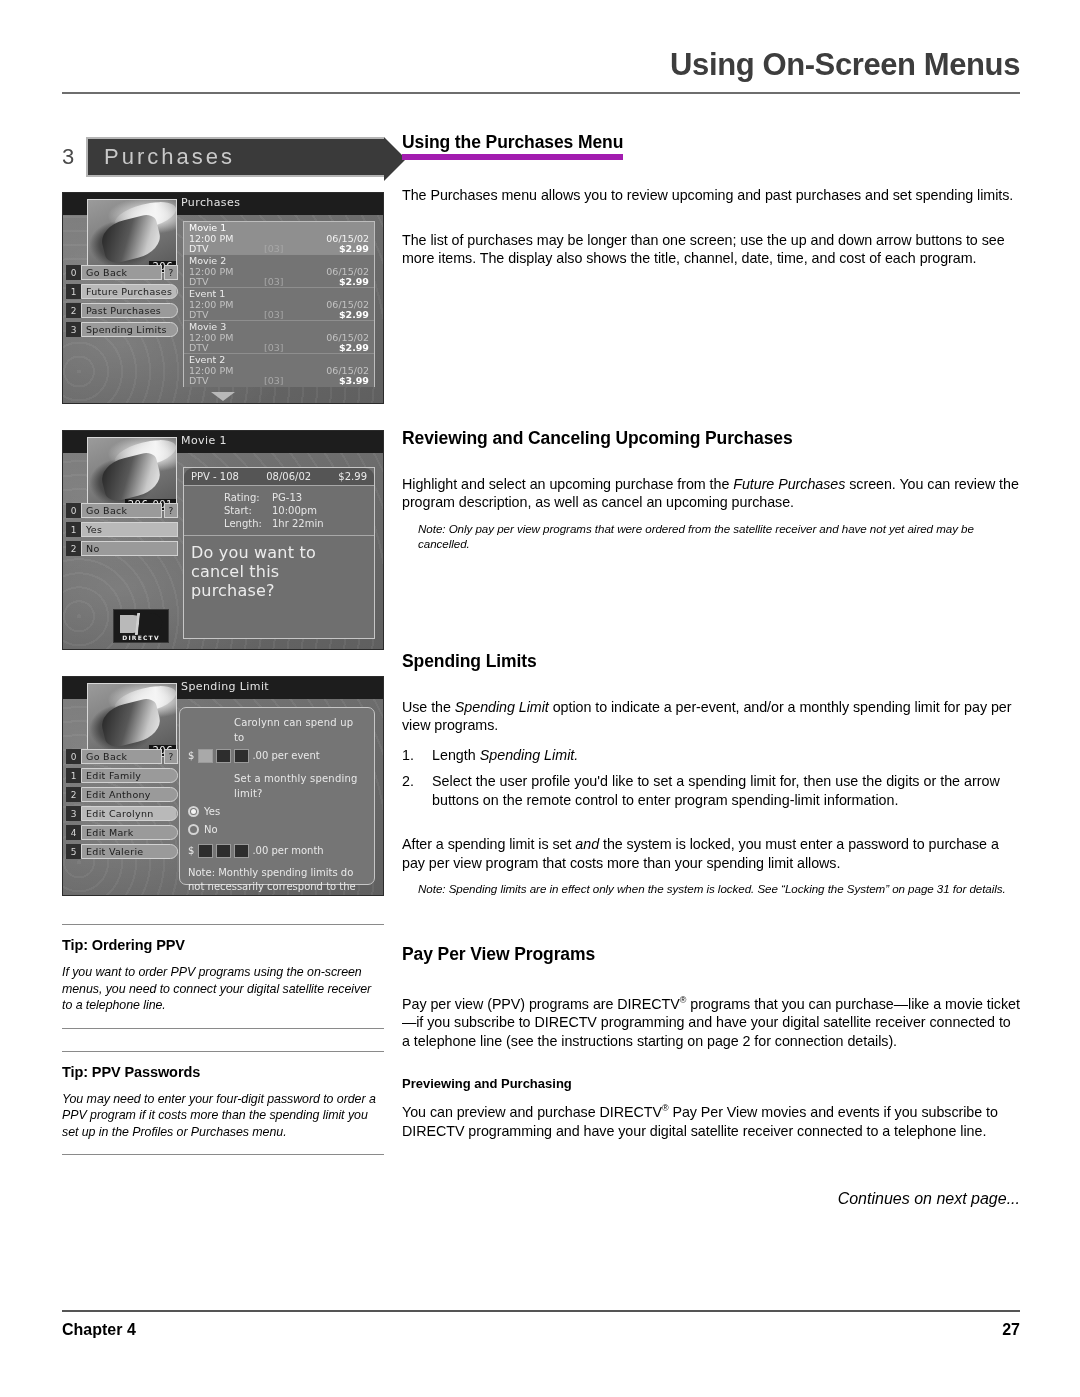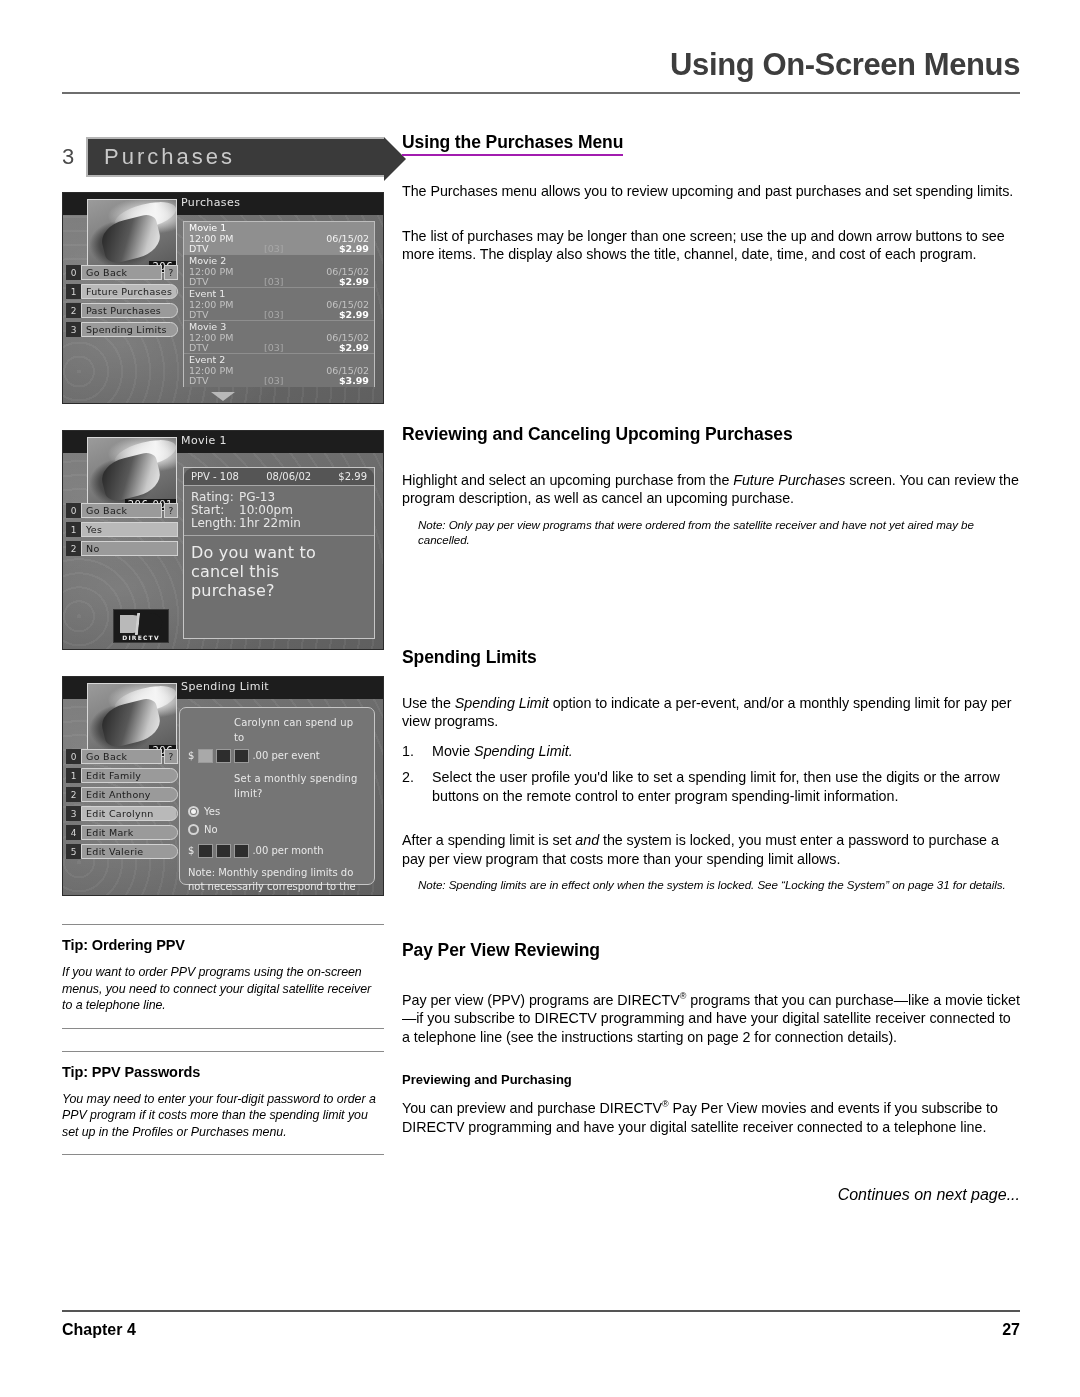--- a/index.html
+++ b/index.html
@@ -174,21 +174,21 @@
     position: absolute; left: 120px; top: 36px; right: 8px; bottom: 10px;
     border: 1px solid #c6c6c6; background: #6f6f6f;
   }
   .tv-detail-head {
     display: flex; justify-content: space-between;
     background: #555555; color: #eaeaea; font-size: 10px;
     padding: 3px 7px; border-bottom: 1px solid #a8a8a8;
     border-radius: 9px 9px 0 0;
   }
   .tv-detail-body { padding: 5px 7px; border-bottom: 1px solid #a8a8a8; }
-  .tv-detail-line { color: #e6e6e6; font-size: 12px; line-height: 13px; display: flex; }
+  .tv-detail-line { color: #e6e6e6; font-size: 10px; line-height: 13px; display: flex; margin-left: 33px; }
   .tv-detail-line .k { width: 48px; }
   .tv-detail-q { padding: 7px; color: #ececec; font-size: 16px; letter-spacing: 0.2px; }
 
   
   .dtv-logo {
     position: absolute; left: 50px; bottom: 6px;
     width: 56px; height: 34px; background: #1a1a1a;
     border: 1px solid #3a3a3a;
   }
   .dtv-logo .d1 {
@@ -225,21 +225,21 @@
     display:flex; align-items:center; justify-content:center;
   }
   .radio .dot { width: 5px; height: 5px; background: #f2f2f2; border-radius: 50%; }
   .sp-note { margin-top: 4px; line-height: 14px; }
 
   
   h2.sec {
     font-size: 17.5px; font-weight: bold; color: #000;
     letter-spacing: -0.1px; line-height: 1.2;
   }
-  h2.sec.underline { border-bottom: 2px solid #a21caf; display: inline-block; padding-bottom: 1px; }
+  h2.sec.underline { border-bottom: 6px solid #a21caf; display: inline-block; padding-bottom: 1px; }
   h3.sub { font-size: 13px; font-weight: bold; margin-top: 2px; }
   p.body {
     font-size: 14.3px; line-height: 18.5px; margin-top: 26px;
     letter-spacing: -0.05px;
   }
   p.note {
     font-size: 11.6px; line-height: 15px; font-style: italic;
     margin-top: 9px; margin-left: 16px; letter-spacing: -0.05px;
   }
   ol.steps { margin-top: 11px; list-style: none; }
@@ -545,27 +545,27 @@
     <p class="body">The Purchases menu allows you to review upcoming and past purchases and set spending limits.</p>
     <p class="body">The list of purchases may be longer than one screen; use the up and down arrow buttons to see more items. The display also shows the title, channel, date, time, and cost of each program.</p>
 
     <h2 class="sec" style="margin-top:160px">Reviewing and Canceling Upcoming Purchases</h2>
     <p class="body"><span>Highlight and select an upcoming purchase from the </span><i>Future Purchases</i><span> screen. You can review the program description, as well as cancel an upcoming purchase.</span></p>
     <p class="note">Note: Only pay per view programs that were ordered from the satellite receiver and have not yet aired may be cancelled.</p>
 
     <h2 class="sec" style="margin-top:100px">Spending Limits</h2>
     <p class="body"><span>Use the </span><i>Spending Limit</i><span> option to indicate a per-event, and/or a monthly spending limit for pay per view programs.</span></p>
     <ol class="steps">
-      <li><span class="num">1.</span><span>Movie </span><i>Spending Limit.</i></li>
+      <li><span class="num">1.</span><span>Length </span><i>Spending Limit.</i></li>
       <li><span class="num">2.</span><span>Select the user profile you'd like to set a spending limit for, then use the digits or the arrow buttons on the remote control to enter program spending-limit information.</span></li>
     </ol>
     <p class="body"><span>After a spending limit is set </span><i>and</i><span> the system is locked, you must enter a password to purchase a pay per view program that costs more than your spending limit allows.</span></p>
     <p class="note">Note: Spending limits are in effect only when the system is locked. See “Locking the System” on page 31 for details.</p>
 
-    <h2 class="sec" style="margin-top:48px">Pay Per View Reviewing</h2>
+    <h2 class="sec" style="margin-top:48px">Pay Per View Programs</h2>
     <p class="body"><span>Pay per view (PPV) programs are DIRECTV</span><span class="sup">®</span><span> programs that you can purchase—like a movie ticket—if you subscribe to DIRECTV programming and have your digital satellite receiver connected to a telephone line (see the instructions  starting on page 2 for connection details).</span></p>
     <h3 class="sub" style="margin-top:26px">Previewing and Purchasing</h3>
     <p class="body" style="margin-top:8px"><span>You can preview and purchase DIRECTV</span><span class="sup">®</span><span> Pay Per View movies and events if you subscribe to DIRECTV programming and have your digital satellite receiver connected to a telephone line.</span></p>
     <div class="continues">Continues on next page...</div>
   </div>
 
   <div class="footer">
     <div class="footer-rule"></div>
     <div class="footer-row">
       <span>Chapter 4</span>

